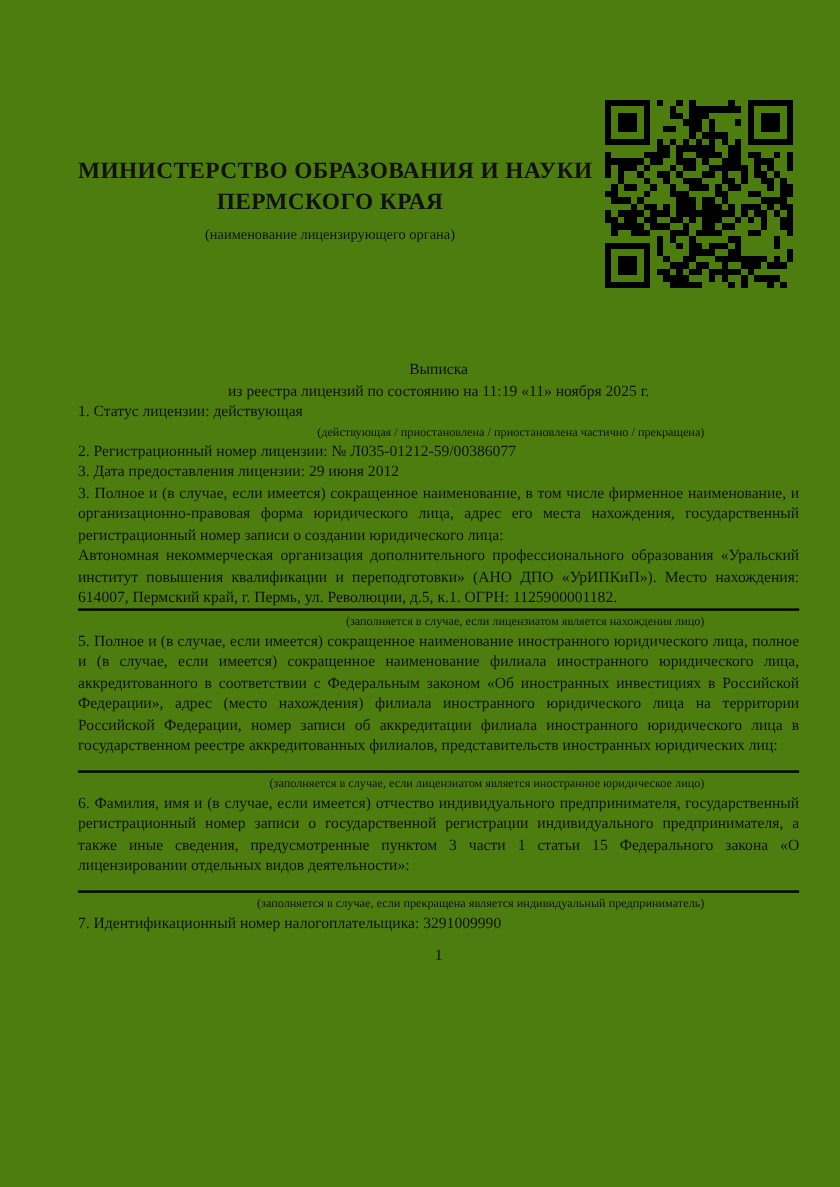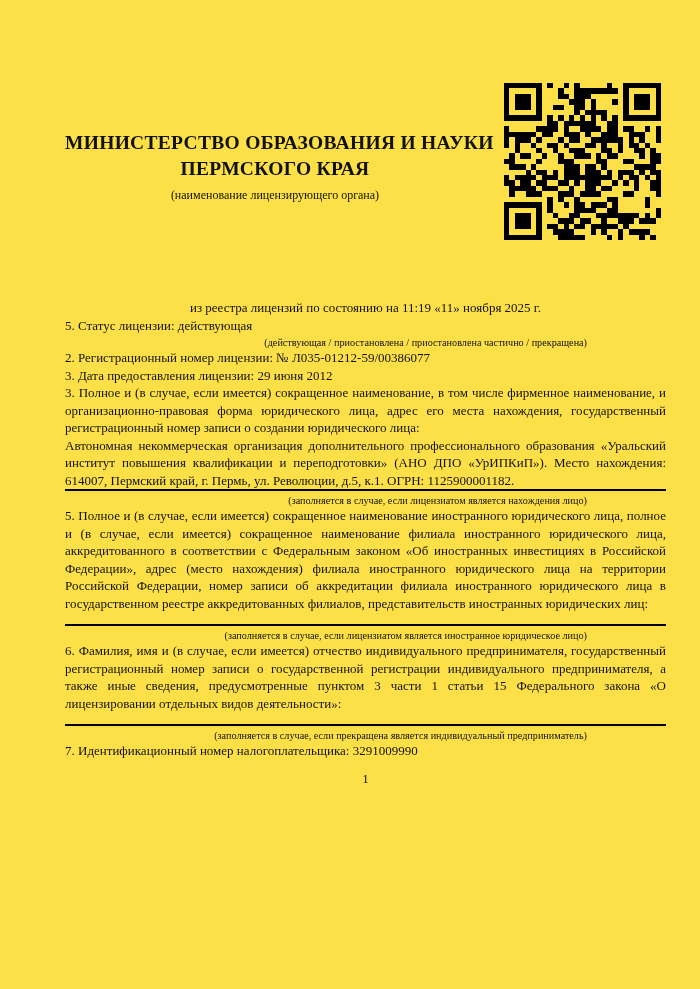--- a/index.html
+++ b/index.html
@@ -1,19 +1,19 @@
 <!DOCTYPE html>
 <html lang="ru"><head>
 <meta charset="utf-8">
 <style>
   html,body{margin:0;padding:0;background:#ffffff;}
   .page{
     position:relative;
     width:700px;height:989px;
-    background:#fde047;
+    background:#4d7c0f;
     color:#111;
     font-family:"Liberation Serif","DejaVu Serif",serif;
     font-size:13px;
     overflow:hidden;
     box-sizing:border-box;
     padding:0 34px 0 65px;
   }
   .qr{
     position:absolute;
     left:504px;top:83px;
@@ -524,24 +524,25 @@
       </svg>
     </div>
 
   <div class="header">
     <div class="ministry-line">МИНИСТЕРСТВО ОБРАЗОВАНИЯ И НАУКИ</div>
     <div class="ministry-line">ПЕРМСКОГО КРАЯ</div>
     <div class="header-caption">(наименование лицензирующего органа)</div>
   </div>
 
   <div class="title">
+    <div>Выписка</div>
     <div>из реестра лицензий по состоянию на 11:19 «11» ноября 2025 г.</div>
   </div>
 
-  <p class="item mt-item1">5. Статус лицензии: действующая</p>
+  <p class="item mt-item1">1. Статус лицензии: действующая</p>
   <div class="note-wrap">
     <div class="note">(действующая / приостановлена / приостановлена частично / прекращена)</div>
   </div>
 
   <p class="item mt-item2">2. Регистрационный номер лицензии: № Л035-01212-59/00386077</p>
 
   <p class="item mt-item3">3. Дата предоставления лицензии: 29 июня 2012</p>
 
   <p class="item just mt-item4">3. Полное и (в случае, если имеется) сокращенное наименование, в том числе фирменное наименование, и организационно-правовая форма юридического лица, адрес его места нахождения, государственный регистрационный номер записи о создании юридического лица:</p>
   <p class="item just">Автономная некоммерческая организация дополнительного профессионального образования «Уральский институт повышения квалификации и переподготовки» (АНО ДПО «УрИПКиП»). Место нахождения: 614007, Пермский край, г. Пермь, ул. Революции, д.5, к.1. ОГРН: 1125900001182.</p>

